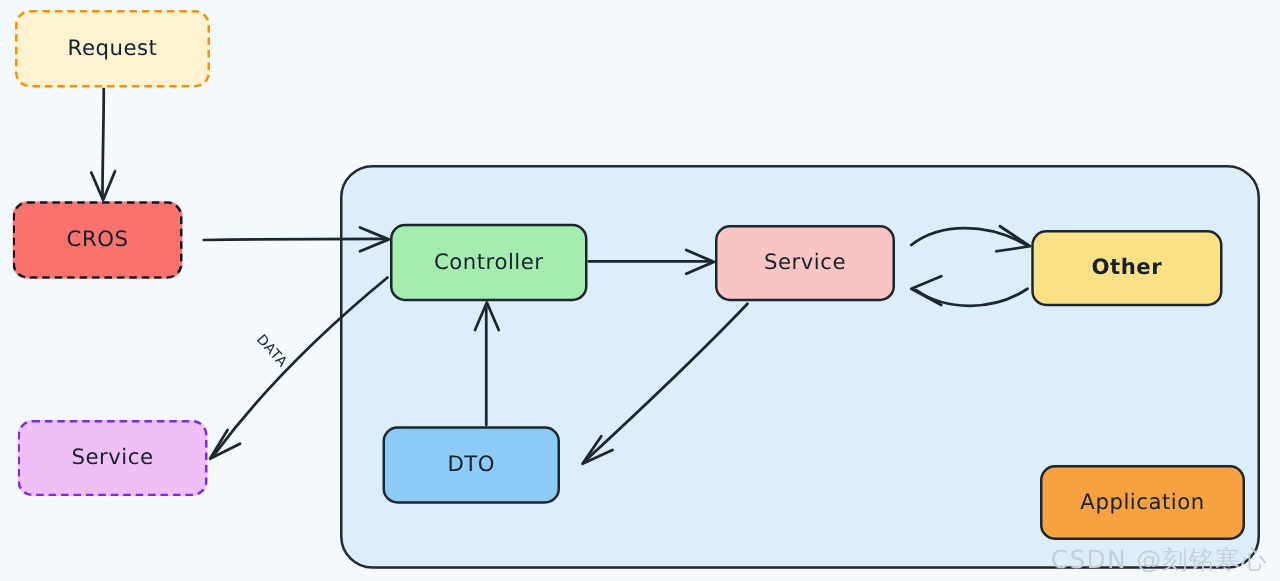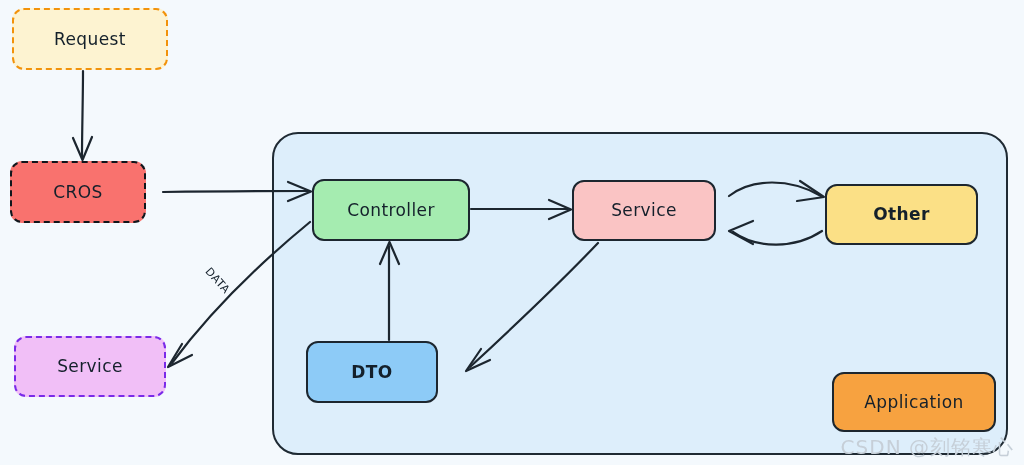--- a/index.html
+++ b/index.html
@@ -90,24 +90,23 @@
     background: #fac4c4;
     border: 2.4px solid #1c262f;
   }
   #node-other {
     left: 825px; top: 184px; width: 153px; height: 61px;
     background: #fbe086;
     border: 2.4px solid #1c262f;
     font-weight: bold;
   }
   #node-dto {
-    left: 306px; top: 341px; width: 132px; height: 62px;
+    left: 306px; top: 341px; width: 142px; height: 62px;
     background: #8dcbf7;
     border: 2.4px solid #1c262f;
-    font-weight: bold;
   }
   #node-application {
     left: 832px; top: 372px; width: 164px; height: 60px;
     background: #f7a240;
     border: 2.4px solid #1c262f;
   }
 
   
   #edge-layer {
     position: absolute;

